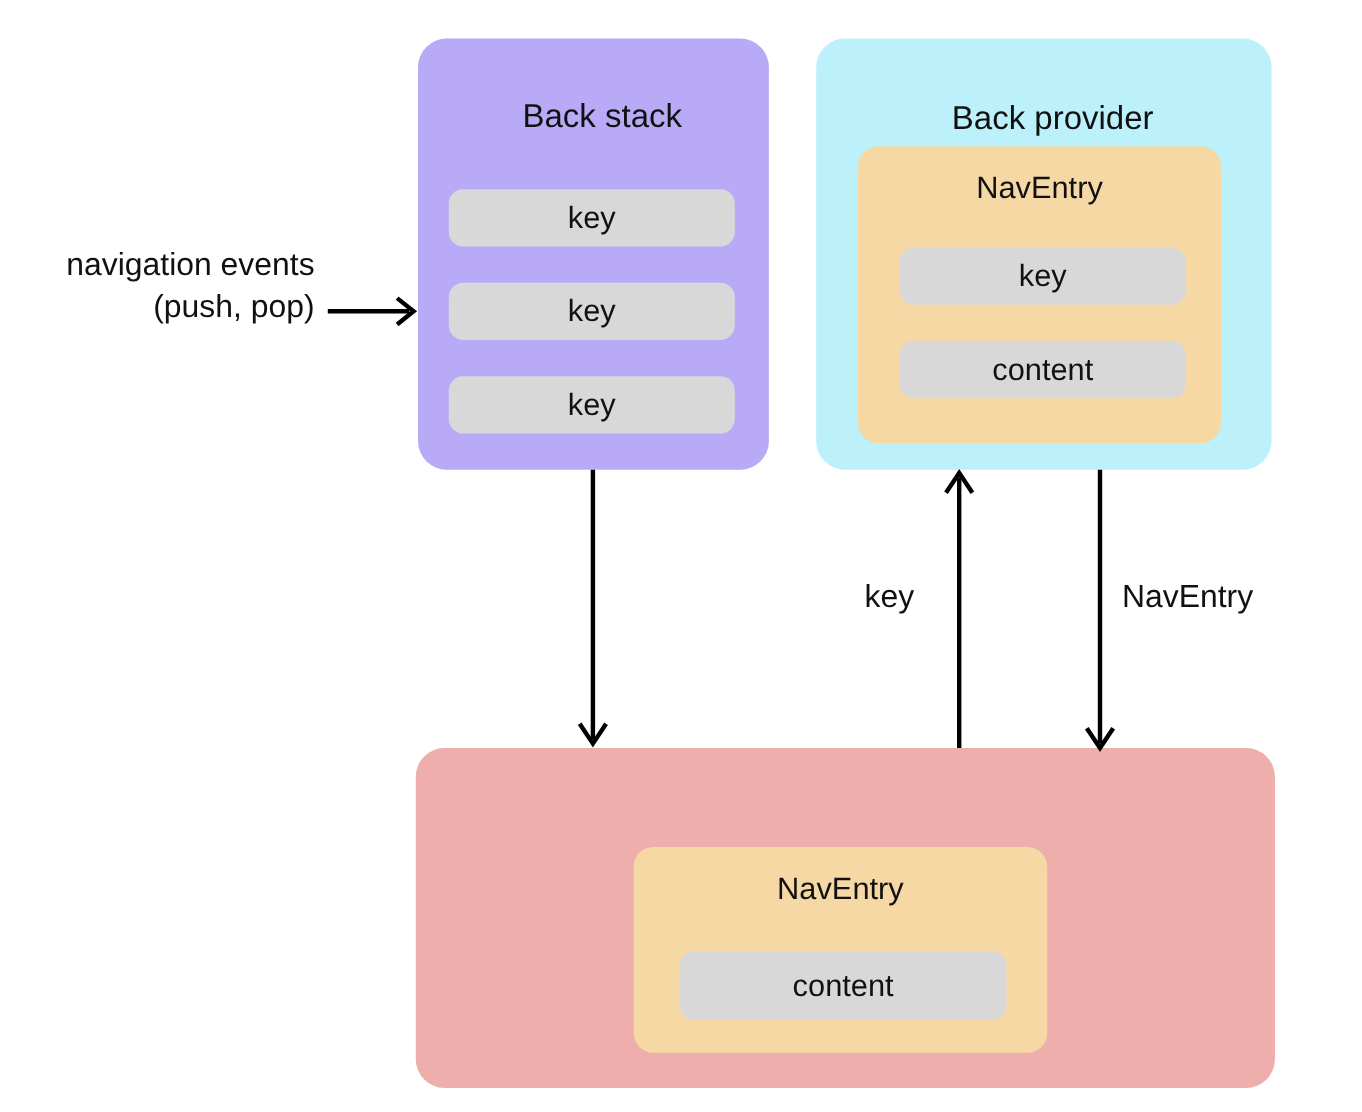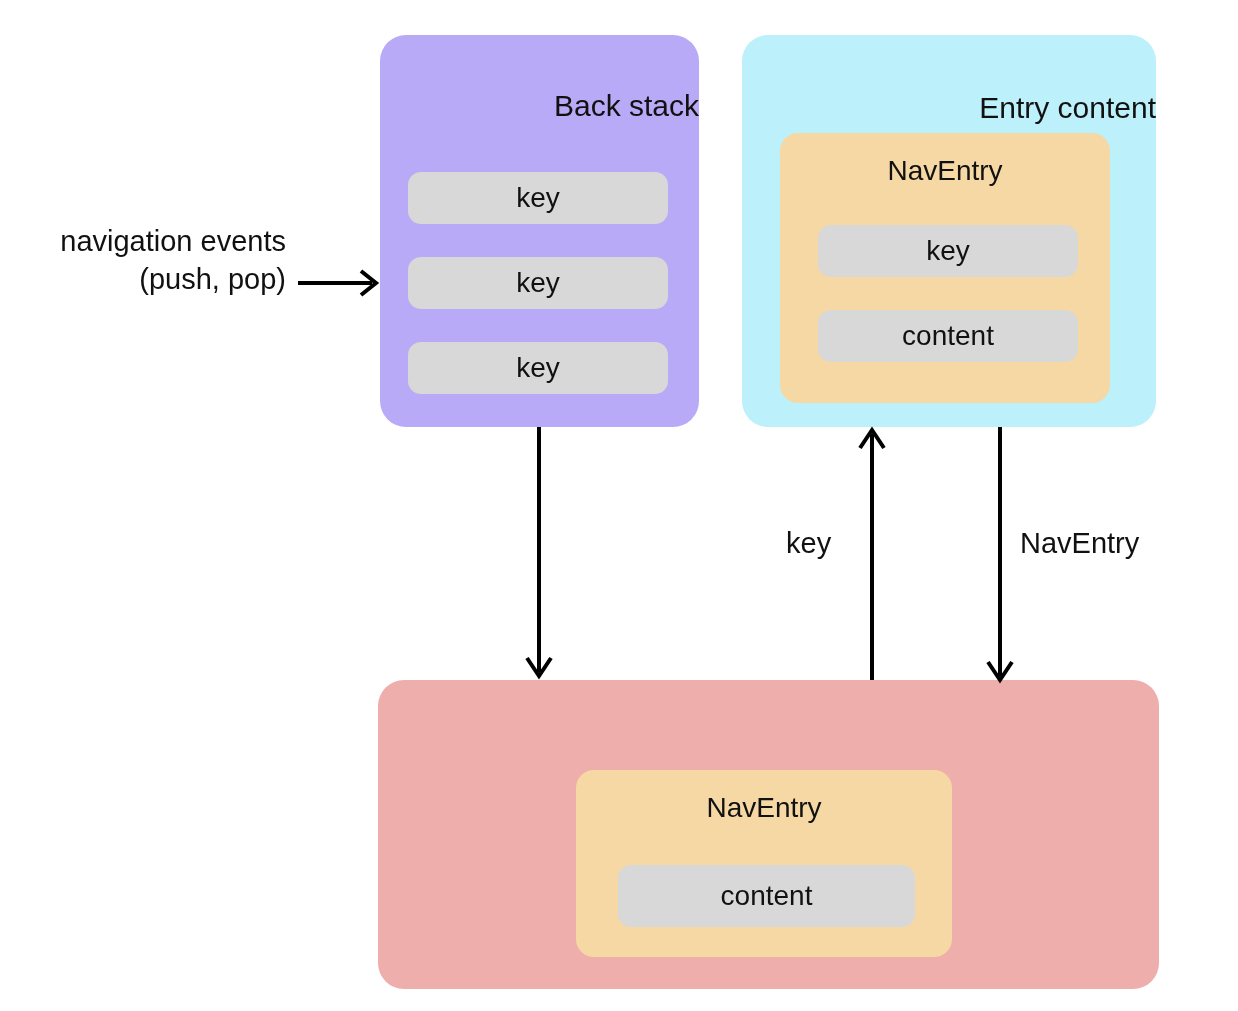--- a/index.html
+++ b/index.html
@@ -21,21 +21,21 @@
 
   
   .box {
     position: absolute;
     box-sizing: border-box;
   }
   .box-title {
     position: absolute;
     left: 16px;
     right: 0;
-    text-align: right;
+    text-align: center;
     color: #111111;
     white-space: nowrap;
   }
 
   
   #backstack-box {
     left: 380px;
     top: 35px;
     width: 319px;
     height: 392px;
@@ -183,21 +183,21 @@
 <div id="canvas">
 
   <div class="box" id="backstack-box">
     <div class="box-title">Back stack</div>
     <div class="pill" id="bs-pill-0">key</div>
     <div class="pill" id="bs-pill-1">key</div>
     <div class="pill" id="bs-pill-2">key</div>
   </div>
 
   <div class="box" id="entryprovider-box">
-    <div class="box-title">Entry content</div>
+    <div class="box-title">Back provider</div>
 
     <div class="naventry-box" id="entryprovider-naventry">
       <div class="naventry-title">NavEntry</div>
       <div class="pill" id="ep-pill-key">key</div>
       <div class="pill" id="ep-pill-content">content</div>
     </div>
   </div>
 
   <div class="box" id="navdisplay-box">
 

